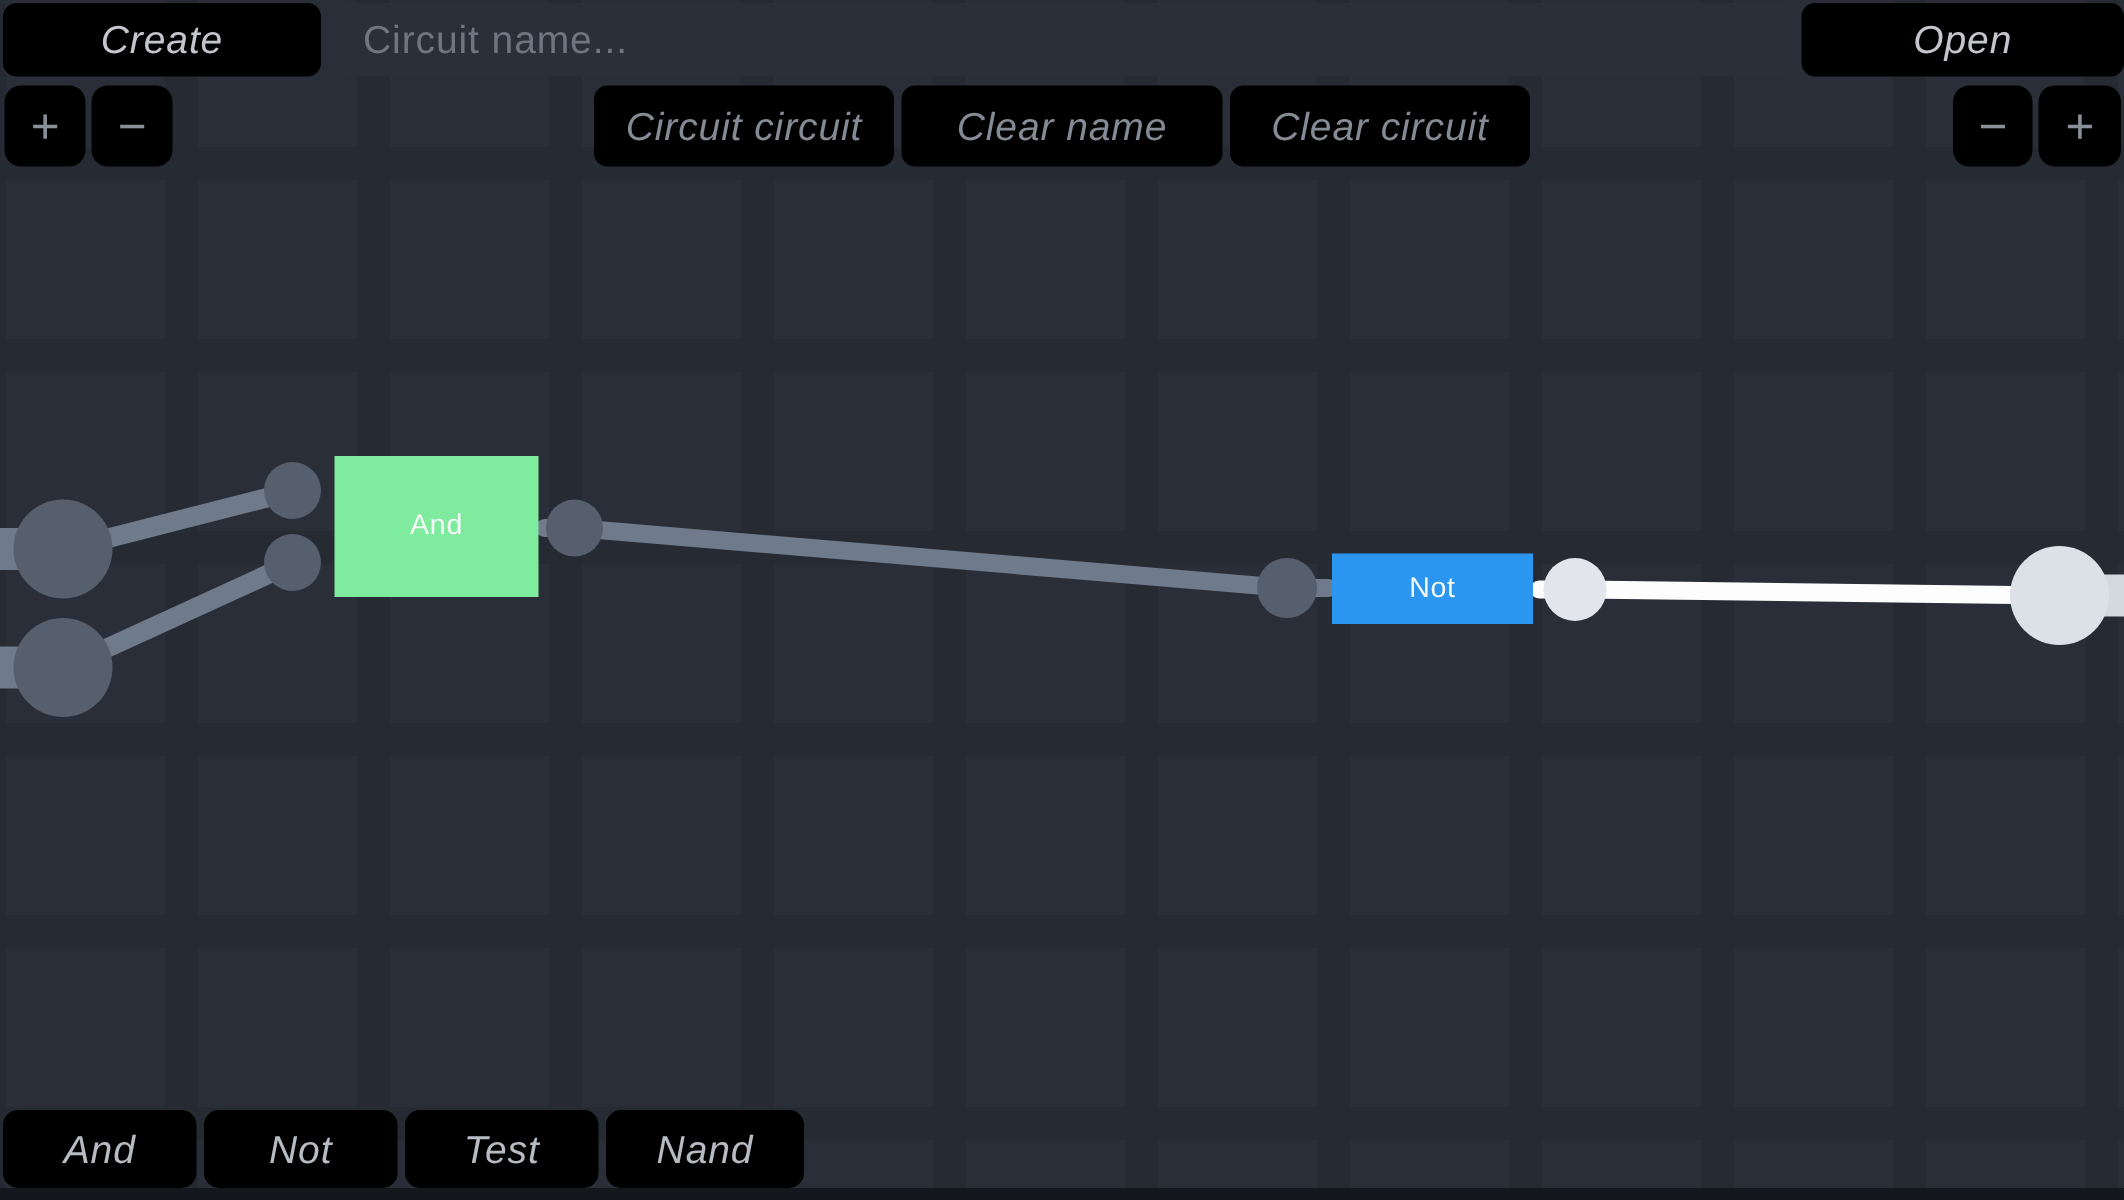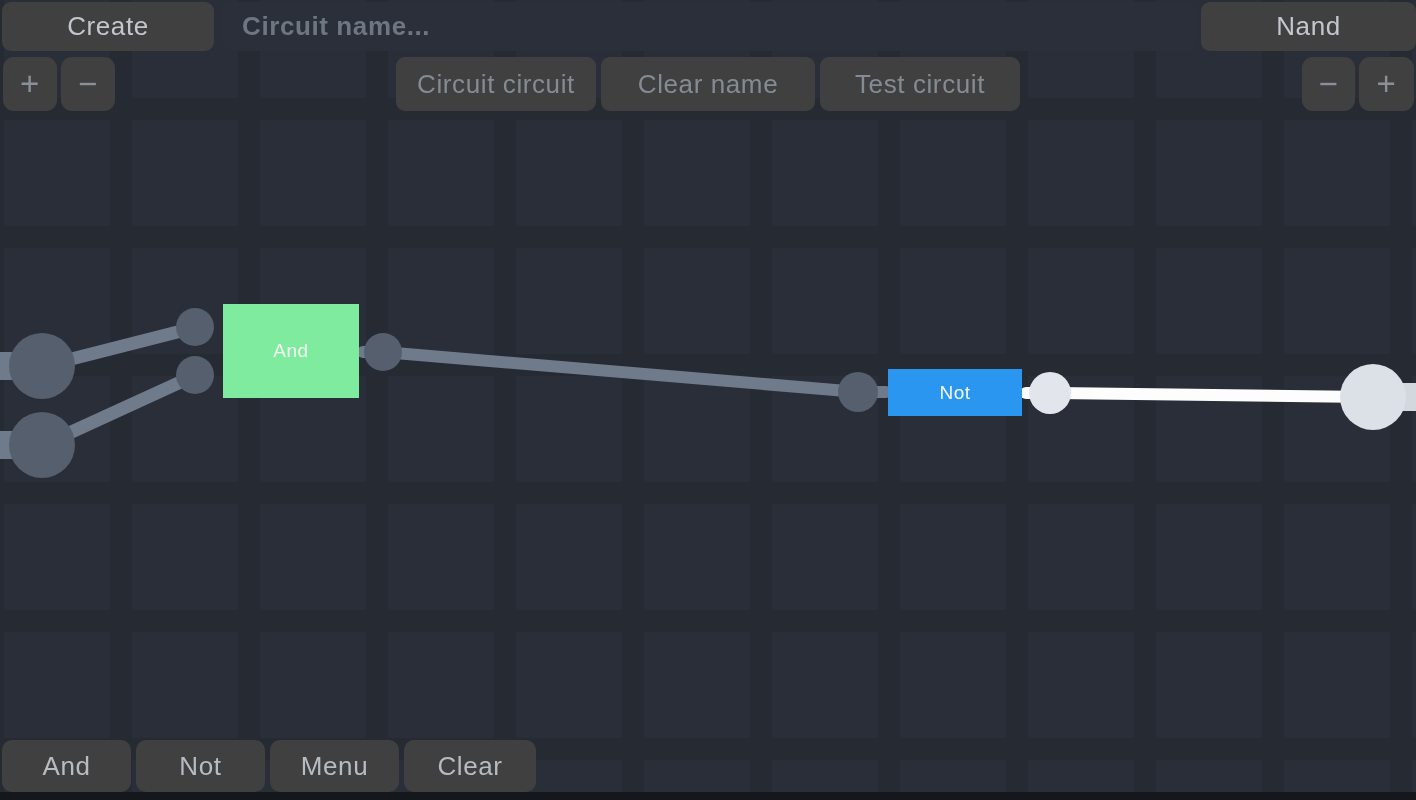--- a/index.html
+++ b/index.html
@@ -11,39 +11,40 @@
       linear-gradient(90deg, #252a33 0 22px, rgba(0,0,0,0) 22px),
       linear-gradient(180deg, #252a33 0 22px, rgba(0,0,0,0) 22px);
     background-size:128px 128px;
     background-position:110px 98px;
     position:relative;
   }
 
   
   .ui-btn {
     position:absolute;
-    background:#404040;
+    background:#000000;
     border-radius:9px;
     display:flex; align-items:center; justify-content:center;
     color:#c3c7cd;
     font-weight:300;
     font-size:26px;
     letter-spacing:0.6px;
     cursor:pointer;
     user-select:none;
+    font-style:italic;
   }
   .ui-btn.dim { color:#858b94; }
   #create-btn { left:2px;    width:212px; top:2px; height:49px; }
   #menu-btn   { left:1201px; width:215px; top:2px; height:49px; }
 
   #circuit-name-input {
     position:absolute; left:222px; top:2px; width:974px; height:49px;
     background:#2a2f3a; border:none; outline:none; border-radius:9px;
     color:#86efac; font-family:"Liberation Sans", sans-serif;
-    font-weight:700; font-size:26px; letter-spacing:0.6px;
+    font-weight:400; font-size:26px; letter-spacing:0.6px;
     padding:0 20px;
   }
   #circuit-name-input::placeholder { color:#6e7681; opacity:1; }
 
   .row2 { top:57px; height:54px; }
   .zoom-btn { width:54px; font-size:33px; color:#8a9099; border-radius:11px; }
   #zoom-in-left   { left:3px; }
   #zoom-out-left  { left:61px; }
   #zoom-out-right { left:1302px; width:53px; }
   #zoom-in-right  { left:1359px; width:55px; }
@@ -155,30 +156,30 @@
   </div>
   <div class="gate" id="not-gate">
     <span>Not</span>
   </div>
 </div>
 
 <div class="ui-btn" id="create-btn">Create</div>
 
 <input id="circuit-name-input" type="text" placeholder="Circuit name..." style="">
 
-<div class="ui-btn" id="menu-btn">Nand</div>
+<div class="ui-btn" id="menu-btn">Open</div>
 
 <div class="ui-btn row2 zoom-btn" id="zoom-in-left">+</div>
 <div class="ui-btn row2 zoom-btn" id="zoom-out-left">−</div>
 
 <div class="ui-btn row2 dim" id="delete-circuit-btn">Circuit circuit</div>
 <div class="ui-btn row2 dim" id="clear-board-btn">Clear name</div>
-<div class="ui-btn row2 dim" id="open-circuit-btn">Test circuit</div>
+<div class="ui-btn row2 dim" id="open-circuit-btn">Clear circuit</div>
 
 <div class="ui-btn row2 zoom-btn" id="zoom-out-right">−</div>
 <div class="ui-btn row2 zoom-btn" id="zoom-in-right">+</div>
 
 <div class="ui-btn palette-btn" id="palette-and">And</div>
 <div class="ui-btn palette-btn" id="palette-not">Not</div>
-<div class="ui-btn palette-btn" id="palette-nand">Menu</div>
-<div class="ui-btn palette-btn" id="palette-test">Clear</div>
+<div class="ui-btn palette-btn" id="palette-nand">Test</div>
+<div class="ui-btn palette-btn" id="palette-test">Nand</div>
 
 <div id="bottom-strip"></div>
 
 </body></html>

